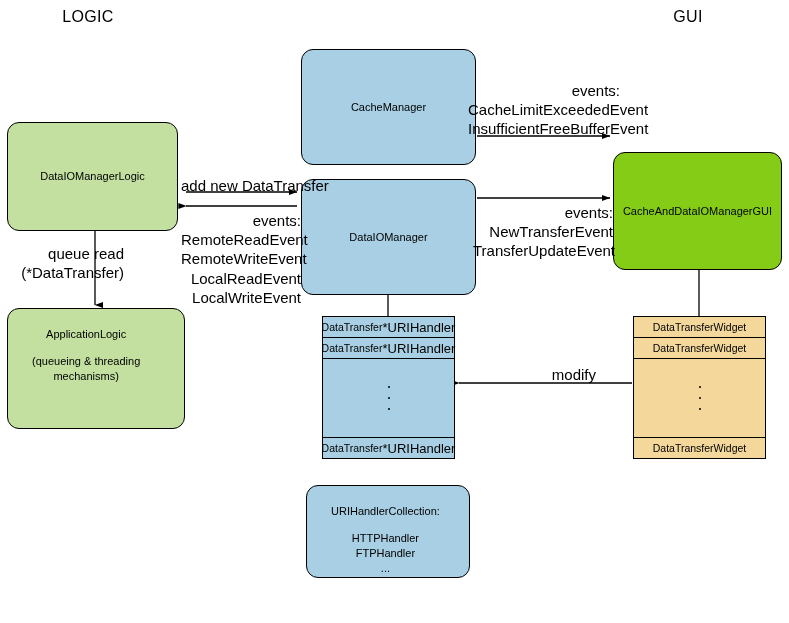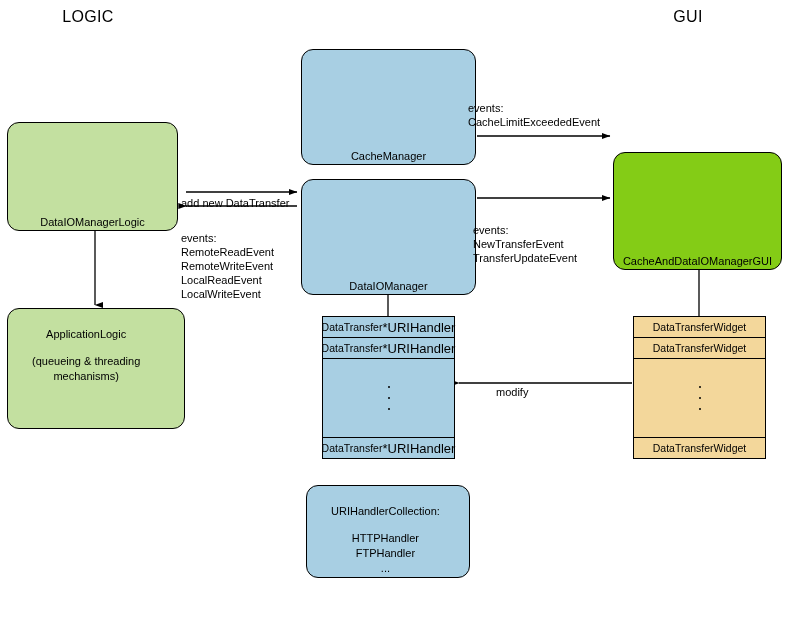--- a/index.html
+++ b/index.html
@@ -34,21 +34,21 @@
     text-align: center;
     letter-spacing: 0.3px;
     white-space: nowrap;
   }
   .node {
     position: absolute;
     box-sizing: border-box;
     border: 1.2px solid #000000;
     border-radius: 12px;
     display: flex;
-    align-items: flex-end;
+    align-items: center;
     justify-content: center;
     text-align: center;
     font-size: 11px;
     color: #000000;
     line-height: 1.35;
   }
   .node.green  { background: #c3e0a0; }
   .node.blue   { background: #a8cfe3; }
   .node.orange { background: #84cc16; margin-top: 32px; }
   .node-label { padding: 0 6px; }
@@ -94,26 +94,25 @@
     gap: 9px;
   }
   .dot {
     width: 2px;
     height: 2px;
     background: #000000;
     border-radius: 50%;
   }
   .edge-label {
     position: absolute;
-    font-size: 11px;
-    color: #000000;
-    text-align: left;
+    font-size: 15px;
+    color: #000000;
+    text-align: right;
     line-height: 1.28;
     white-space: nowrap;
-    margin-top: 20px;
   }
 </style>
 </head>
 <body>
 
 <div id="diagram">
 
   <svg class="layer" viewBox="0 0 789 623">
     <defs>
       <marker id="arrowR" markerWidth="9" markerHeight="9" refX="8.2" refY="3.6" orient="auto" markerUnits="userSpaceOnUse">
@@ -220,24 +219,29 @@
   <div class="edge-label" style="left:181px; top:176px; width:120px;">add new DataTransfer</div>
 
   <div class="edge-label" style="left:181px; top:211px; width:120px;">
     <div>events:</div>
     <div>RemoteReadEvent</div>
     <div>RemoteWriteEvent</div>
     <div>LocalReadEvent</div>
     <div>LocalWriteEvent</div>
   </div>
 
+  <div class="edge-label" style="left:14px; top:244px; width:110px;">
+    <div>queue read</div>
+    <div>(*DataTransfer)</div>
+  </div>
 
   <div class="edge-label" style="left:468px; top:81px; width:152px;">
     <div>events:</div>
     <div>CacheLimitExceededEvent</div>
+    <div>InsufficientFreeBufferEvent</div>
   </div>
 
   <div class="edge-label" style="left:473px; top:203px; width:140px;">
     <div>events:</div>
     <div>NewTransferEvent</div>
     <div>TransferUpdateEvent</div>
   </div>
 
   <div class="edge-label" style="left:496px; top:365px; width:100px;">modify</div>
 

